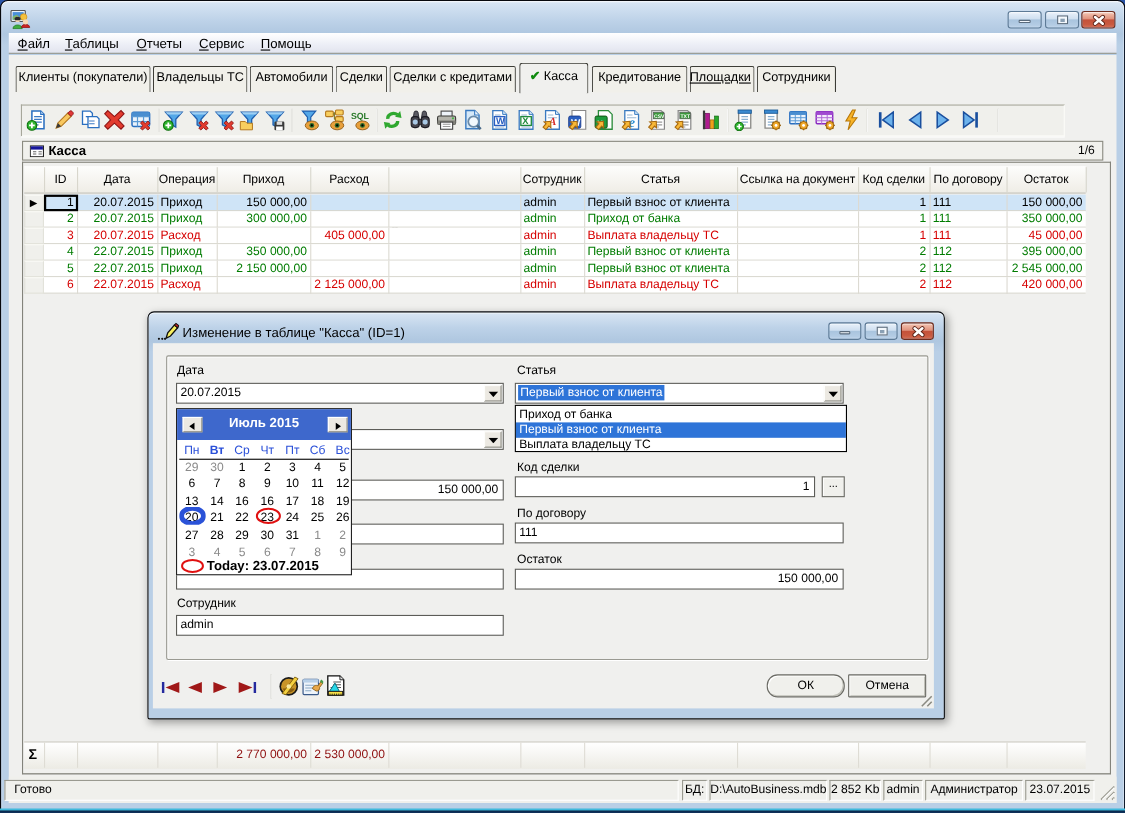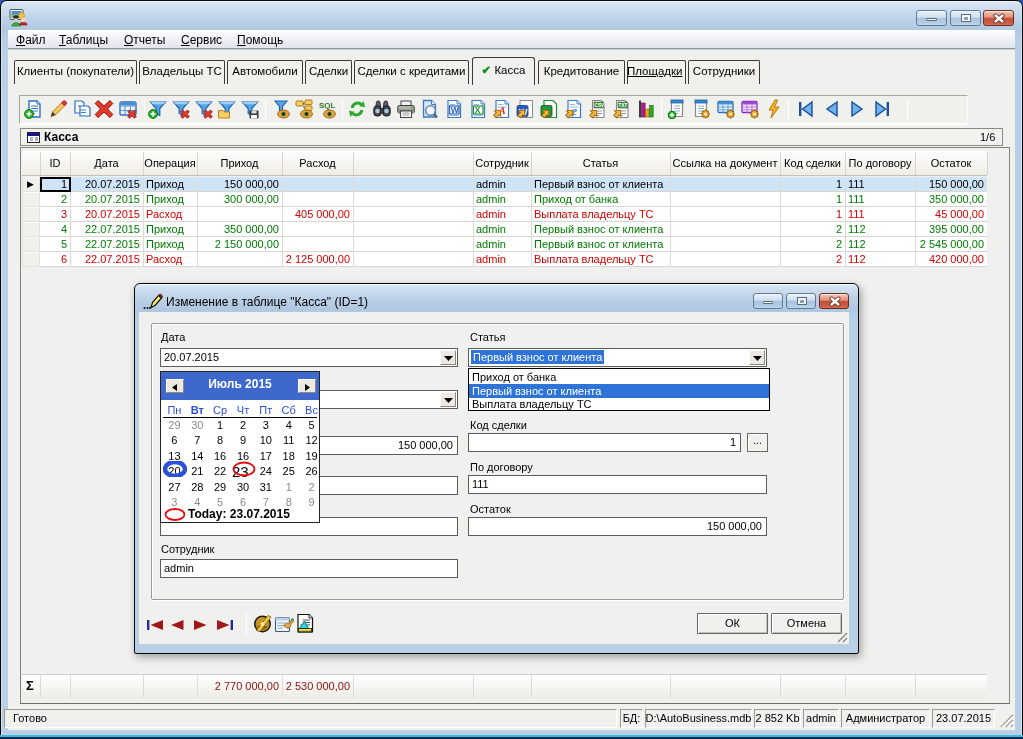--- a/index.html
+++ b/index.html
@@ -585,21 +585,21 @@
 <div class="t" style="left:163.4px;top:449.5px;width:22px;text-align:center;color:#000;font-size:11px;line-height:13px;z-index:17;">13</div>
 <div class="t" style="left:186.3px;top:449.5px;width:22px;text-align:center;color:#000;font-size:11px;line-height:13px;z-index:17;">14</div>
 <div class="t" style="left:209.1px;top:449.5px;width:22px;text-align:center;color:#000;font-size:11px;line-height:13px;z-index:17;">16</div>
 <div class="t" style="left:232px;top:449.5px;width:22px;text-align:center;color:#000;font-size:11px;line-height:13px;z-index:17;">16</div>
 <div class="t" style="left:254.8px;top:449.5px;width:22px;text-align:center;color:#000;font-size:11px;line-height:13px;z-index:17;">17</div>
 <div class="t" style="left:277.7px;top:449.5px;width:22px;text-align:center;color:#000;font-size:11px;line-height:13px;z-index:17;">18</div>
 <div class="t" style="left:300.5px;top:449.5px;width:22px;text-align:center;color:#000;font-size:11px;line-height:13px;z-index:17;">19</div>
 <div class="t" style="left:163.4px;top:465px;width:22px;text-align:center;color:#000;font-size:11px;line-height:13px;z-index:17;">20</div>
 <div class="t" style="left:186.3px;top:465px;width:22px;text-align:center;color:#000;font-size:11px;line-height:13px;z-index:17;">21</div>
 <div class="t" style="left:209.1px;top:465px;width:22px;text-align:center;color:#000;font-size:11px;line-height:13px;z-index:17;">22</div>
-<div class="t" style="left:232px;top:465px;width:22px;color:#000;font-size:15px;line-height:13px;z-index:17;">23</div>
+<div class="t" style="left:232px;top:465px;width:22px;text-align:center;color:#000;font-size:11px;line-height:13px;z-index:17;">23</div>
 <div class="t" style="left:254.8px;top:465px;width:22px;text-align:center;color:#000;font-size:11px;line-height:13px;z-index:17;">24</div>
 <div class="t" style="left:277.7px;top:465px;width:22px;text-align:center;color:#000;font-size:11px;line-height:13px;z-index:17;">25</div>
 <div class="t" style="left:300.5px;top:465px;width:22px;text-align:center;color:#000;font-size:11px;line-height:13px;z-index:17;">26</div>
 <div class="t" style="left:163.4px;top:480.5px;width:22px;text-align:center;color:#000;font-size:11px;line-height:13px;z-index:17;">27</div>
 <div class="t" style="left:186.3px;top:480.5px;width:22px;text-align:center;color:#000;font-size:11px;line-height:13px;z-index:17;">28</div>
 <div class="t" style="left:209.1px;top:480.5px;width:22px;text-align:center;color:#000;font-size:11px;line-height:13px;z-index:17;">29</div>
 <div class="t" style="left:232px;top:480.5px;width:22px;text-align:center;color:#000;font-size:11px;line-height:13px;z-index:17;">30</div>
 <div class="t" style="left:254.8px;top:480.5px;width:22px;text-align:center;color:#000;font-size:11px;line-height:13px;z-index:17;">31</div>
 <div class="t" style="left:277.7px;top:480.5px;width:22px;text-align:center;color:#8a8a8a;font-size:11px;line-height:13px;z-index:17;">1</div>
 <div class="t" style="left:300.5px;top:480.5px;width:22px;text-align:center;color:#8a8a8a;font-size:11px;line-height:13px;z-index:17;">2</div>
@@ -644,17 +644,17 @@
 <path d="M17.5 4.5 L19.8 6.8" stroke="#4a9a4a" stroke-width="2"></path>
 </svg>
 <svg class="ico" style="left:295px;top:613px;z-index:11" width="21" height="21" viewBox="0 0 21 21">
 <path d="M3 1.5 H14 L17.5 5 V19 H3 Z" fill="#fff" stroke="#111" stroke-width="1.2"></path>
 <path d="M14 1.5 V5 H17.5" fill="#e0e0e0" stroke="#111" stroke-width=".8"></path>
 <path d="M8 7 H15 M8 9.5 H15 M5.5 12 H15" stroke="#555"></path>
 <path d="M4.5 15.5 L9.5 8 L13.5 15.5 Z" fill="#28d8e8" stroke="#0a6a7a" stroke-width=".9"></path>
 <rect x="3.5" y="15.5" width="13" height="3.5" fill="#f8e048" stroke="#111" stroke-width=".8"></rect>
 <path d="M5 17.5 V19 M7 17.5 V19 M9 17.5 V19 M11 17.5 V19 M13 17.5 V19 M15 17.5 V19" stroke="#111" stroke-width=".7"></path>
 </svg>
-<div class="" style="left:697px;top:613px;width:71px;height:21px;background:#f0f0ec;border:1px solid #6a6a64;box-shadow:inset 1px 1px 0 #fff,inset -1px -1px 0 #c0c0b8;z-index:11;font-size:11px;text-align:center;line-height:19px;border-radius:0;">ОК</div>
+<div class="" style="left:697px;top:613px;width:71px;height:21px;background:#f0f0ec;border:1px solid #6a6a64;box-shadow:inset 1px 1px 0 #fff,inset -1px -1px 0 #c0c0b8;z-index:11;font-size:11px;text-align:center;line-height:19px;border-radius:10px;">ОК</div>
 <div class="" style="left:771px;top:613px;width:71px;height:21px;background:#f0f0ec;border:1px solid #6a6a64;box-shadow:inset 1px 1px 0 #fff,inset -1px -1px 0 #c0c0b8;z-index:11;font-size:11px;text-align:center;line-height:19px;border-radius:1px;">Отмена</div>
 <svg class="ico" style="left:835px;top:630px;z-index:11" width="13" height="13" viewBox="0 0 13 13">
 <path d="M12 3 L3 12 M12 8 L8 12" stroke="#8a8a82" stroke-width="1.4"></path>
 </svg>
 </div>
 </body></html>

